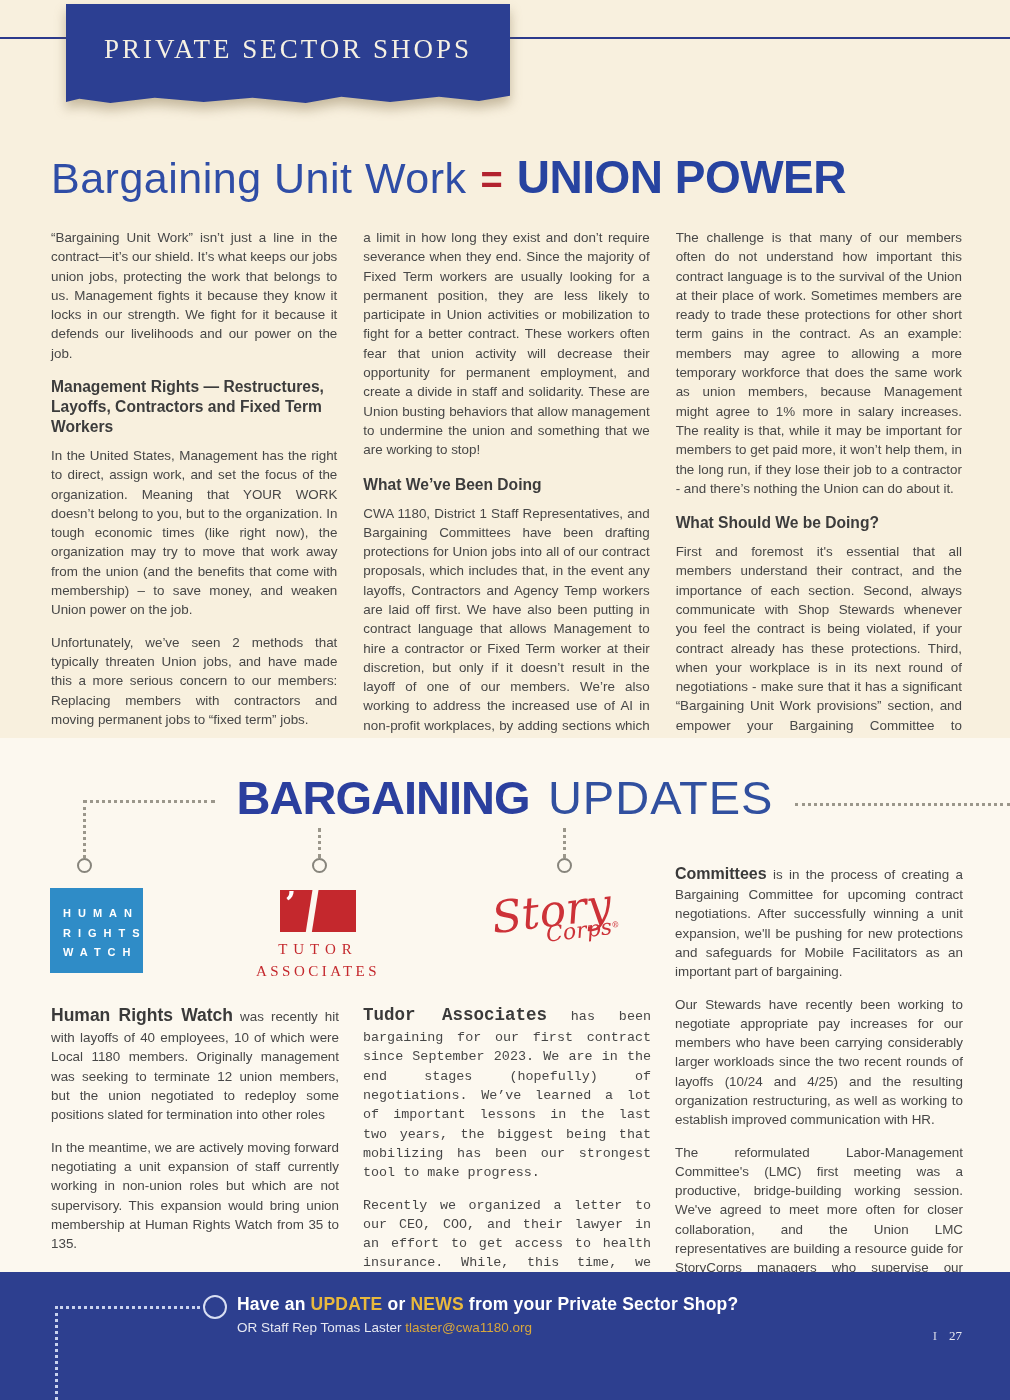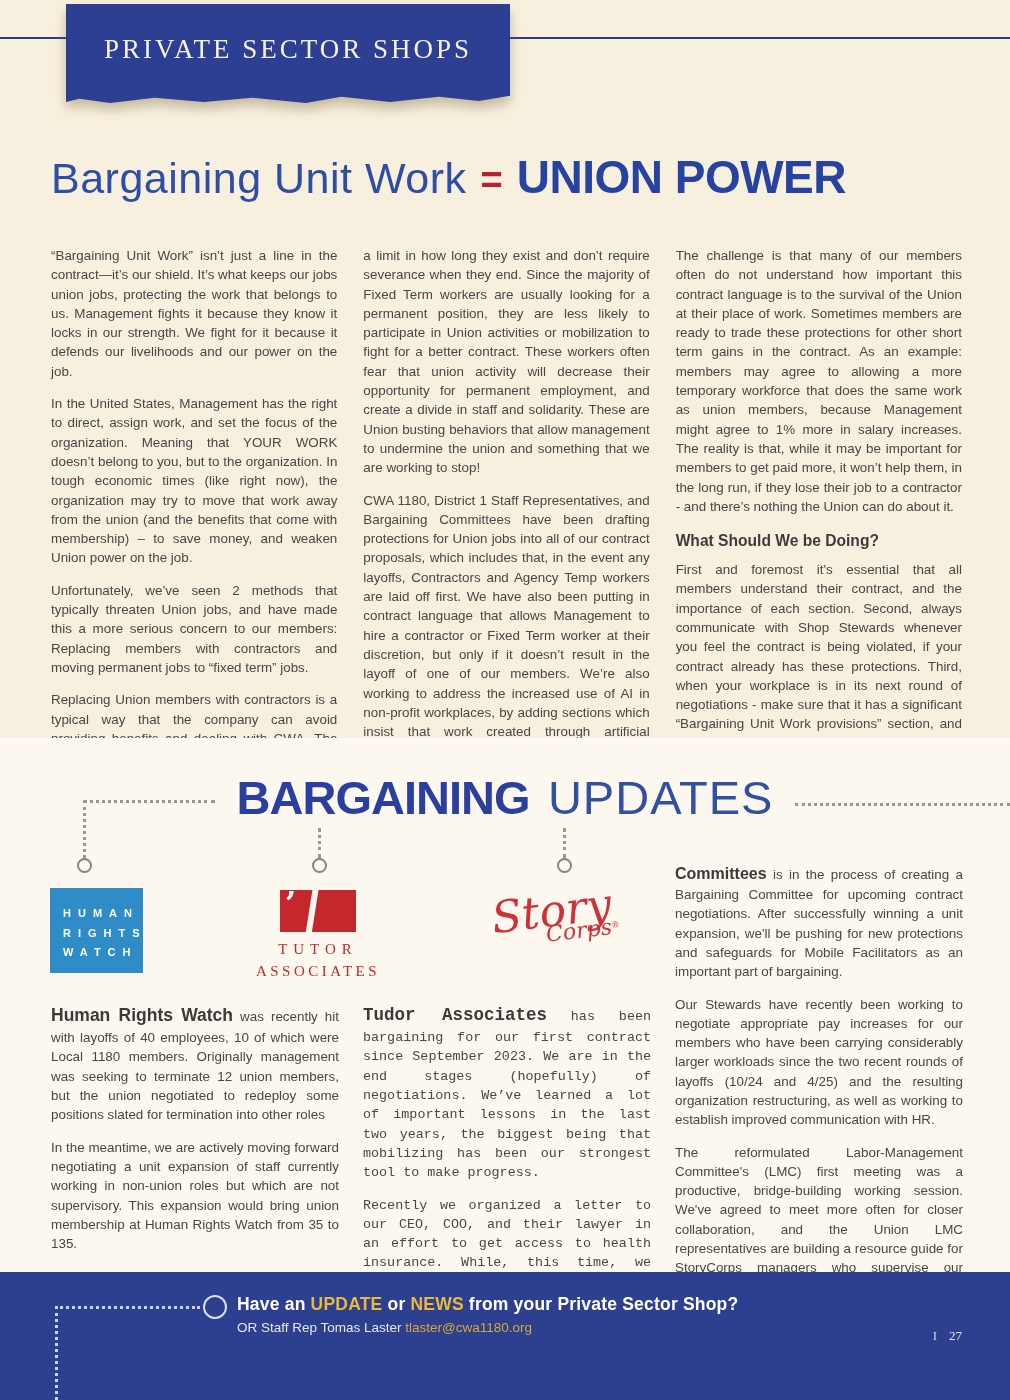--- a/index.html
+++ b/index.html
@@ -20,21 +20,21 @@
     font-family:"Liberation Serif", serif; color:#f6f1e3; font-size:27px;
     letter-spacing:3px; padding-bottom:12px;
   }
   
   .headline{position:absolute; left:51px; top:150px; display:flex; align-items:baseline; gap:14px; white-space:nowrap;}
   .headline .light{font-size:43px; font-weight:400; color:#2f4da6; letter-spacing:0.5px;}
   .headline .equals{font-size:38px; font-weight:800; color:#b3232f;}
   .headline .strong{font-size:46px; font-weight:800; color:#2743a0; letter-spacing:-0.5px;}
   
   .columns{
-    position:absolute; left:51px; top:246px; width:911px;
+    position:absolute; left:51px; top:228px; width:911px;
     display:grid; grid-template-columns:repeat(3,1fr); column-gap:26px;
   }
   .columns p{
     font-size:13.4px; line-height:1.44; text-align:justify; margin:0 0 13px; color:#474747;
   }
   .columns h3{
     font-size:15.6px; font-weight:700; color:#3c3c3c; margin:15px 0 9px; line-height:1.28;
   }
   .columns h3.first{margin-top:14px;}
   
@@ -100,26 +100,28 @@
 
   <div class="headline">
     <span class="light">Bargaining Unit Work</span>
     <span class="equals">=</span>
     <span class="strong">UNION POWER</span>
   </div>
 
   <div class="columns">
     <div class="col">
       <p>“Bargaining Unit Work” isn’t just a line in the contract—it’s our shield. It’s what keeps our jobs union jobs, protecting the work that belongs to us. Management fights it because they know it locks in our strength. We fight for it because it defends our livelihoods and our power on the job.</p>
+      <h3 class="first">Management Rights — Restructures, Layoffs, Contractors and Fixed Term Workers</h3>
       <p>In the United States, Management has the right to direct, assign work, and set the focus of the organization. Meaning that YOUR WORK doesn’t belong to you, but to the organization. In tough economic times (like right now), the organization may try to move that work away from the union (and the benefits that come with membership) – to save money, and weaken Union power on the job.</p>
       <p>Unfortunately, we’ve seen 2 methods that typically threaten Union jobs, and have made this a more serious concern to our members: Replacing members with contractors and moving permanent jobs to “fixed term” jobs.</p>
       <p>Replacing Union members with contractors is a typical way that the company can avoid providing benefits and dealing with CWA. The second, is to replace regular full time Union jobs with “Fixed Term” (think of temporary) positions, which have</p>
     </div>
     <div class="col">
       <p>a limit in how long they exist and don’t require severance when they end. Since the majority of Fixed Term workers are usually looking for a permanent position, they are less likely to participate in Union activities or mobilization to fight for a better contract. These workers often fear that union activity will decrease their opportunity for permanent employment, and create a divide in staff and solidarity. These are Union busting behaviors that allow management to undermine the union and something that we are working to stop!</p>
+      <h3>What We’ve Been Doing</h3>
       <p>CWA 1180, District 1 Staff Representatives, and Bargaining Committees have been drafting protections for Union jobs into all of our contract proposals, which includes that, in the event any layoffs, Contractors and Agency Temp workers are laid off first. We have also been putting in contract language that allows Management to hire a contractor or Fixed Term worker at their discretion, but only if it doesn’t result in the layoff of one of our members. We’re also working to address the increased use of AI in non-profit workplaces, by adding sections which insist that work created through artificial intelligence, must be checked over by a human worker.</p>
     </div>
     <div class="col">
       <p>The challenge is that many of our members often do not understand how important this contract language is to the survival of the Union at their place of work. Sometimes members are ready to trade these protections for other short term gains in the contract. As an example: members may agree to allowing a more temporary workforce that does the same work as union members, because Management might agree to 1% more in salary increases. The reality is that, while it may be important for members to get paid more, it won’t help them, in the long run, if they lose their job to a contractor - and there’s nothing the Union can do about it.</p>
       <h3>What Should We be Doing?</h3>
       <p>First and foremost it's essential that all members understand their contract, and the importance of each section. Second, always communicate with Shop Stewards whenever you feel the contract is being violated, if your contract already has these protections. Third, when your workplace is in its next round of negotiations - make sure that it has a significant “Bargaining Unit Work provisions” section, and empower your Bargaining Committee to demand job protections from management!</p>
     </div>
   </div>
 
   <div class="updates-bg"></div>

